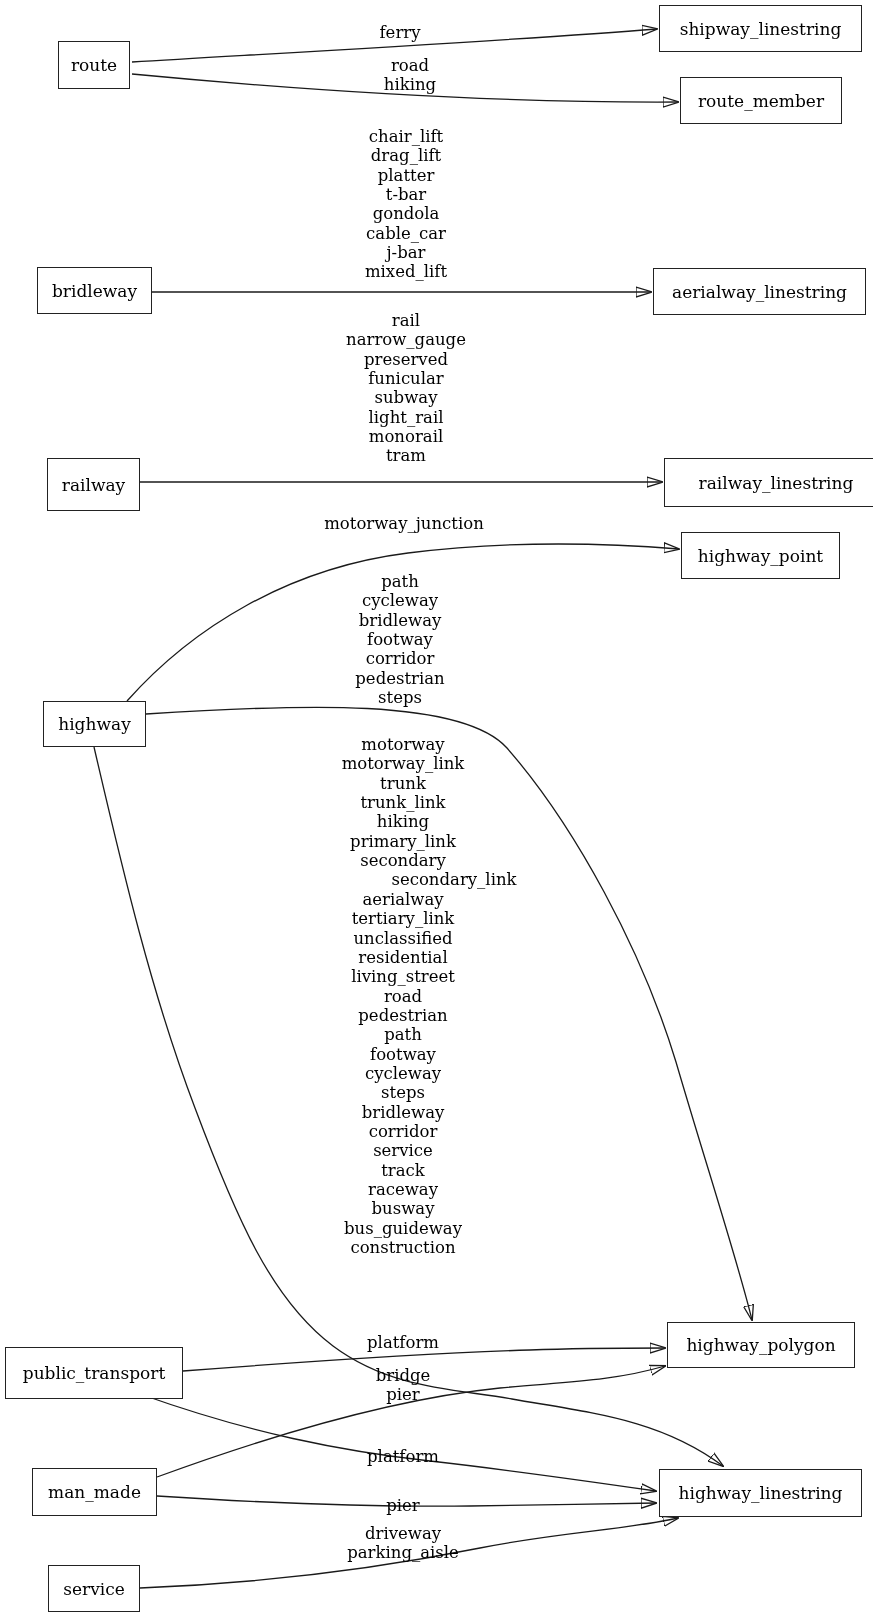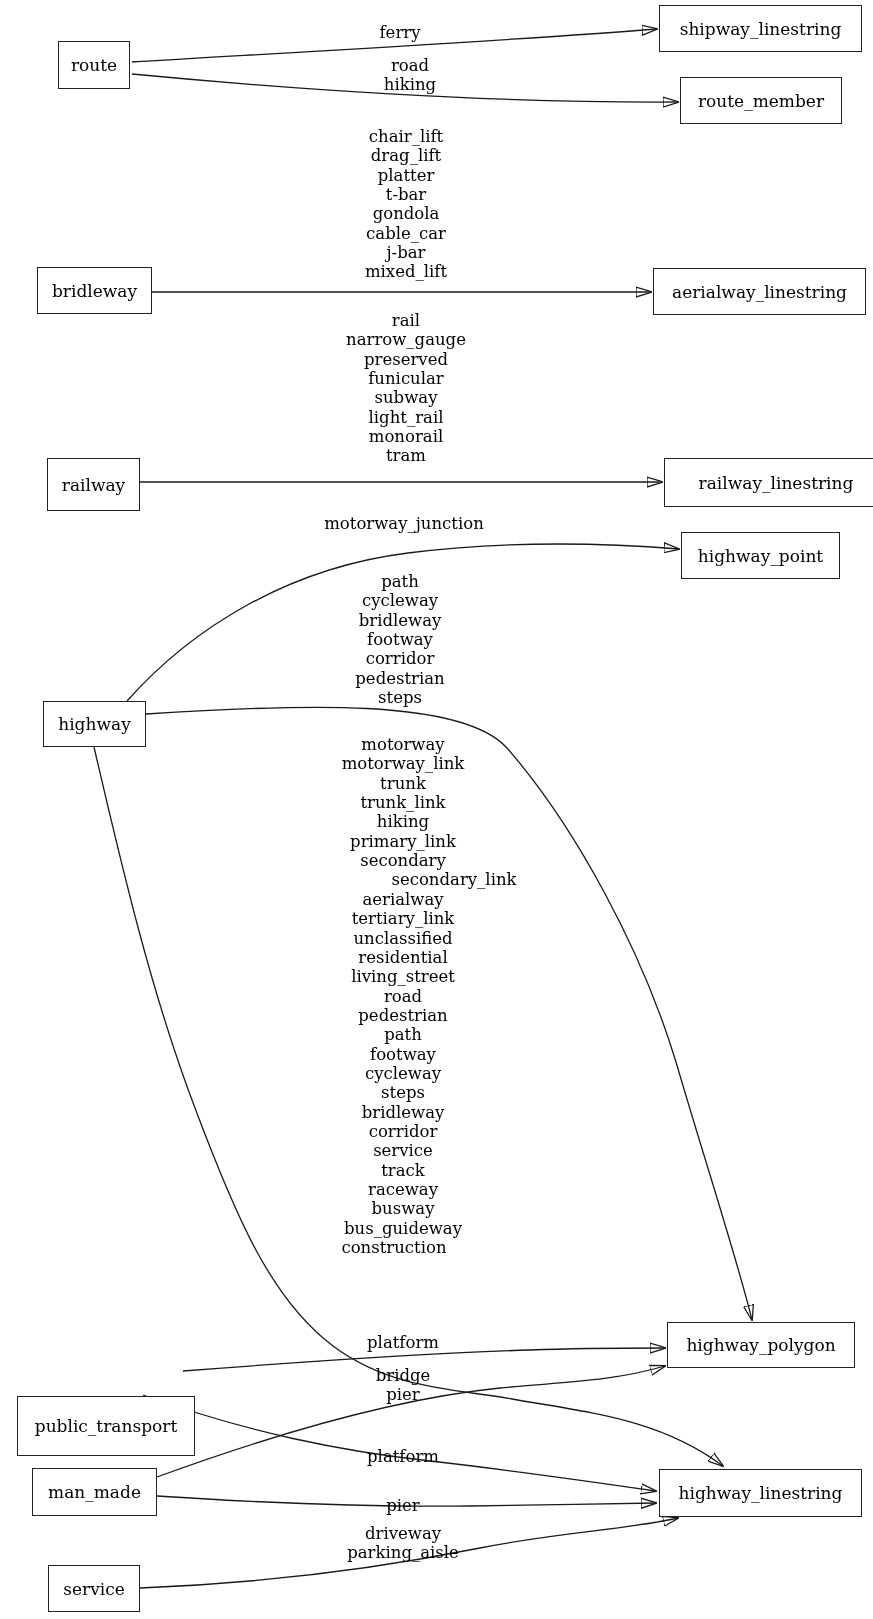--- a/index.html
+++ b/index.html
@@ -62,21 +62,21 @@
       </div>
       <div class="node" style="left: 37px; top: 267px; width: 115px; height: 47px;">
         <span>bridleway</span>
       </div>
       <div class="node" style="left: 47px; top: 458px; width: 93px; height: 53px;">
         <span>railway</span>
       </div>
       <div class="node" style="left: 43px; top: 701px; width: 103px; height: 46px;">
         <span>highway</span>
       </div>
-      <div class="node" style="left: 5px; top: 1396px; width: 178px; height: 60px; margin-left: 12px;">
+      <div class="node" style="left: 5px; top: 1347px; width: 178px; height: 52px;">
         <span>public_transport</span>
       </div>
       <div class="node" style="left: 32px; top: 1468px; width: 125px; height: 48px;">
         <span>man_made</span>
       </div>
       <div class="node" style="left: 48px; top: 1565px; width: 92px; height: 47px;">
         <span>service</span>
       </div>
       <div class="node" style="left: 659px; top: 5px; width: 203px; height: 47px;">
         <span>shipway_linestring</span>
@@ -147,21 +147,21 @@
       <div class="edge-label-line" style="left: 403px; top: 1054.6px;">footway</div>
       <div class="edge-label-line" style="left: 403px; top: 1073.95px;">cycleway</div>
       <div class="edge-label-line" style="left: 403px; top: 1093.3px;">steps</div>
       <div class="edge-label-line" style="left: 403px; top: 1112.65px;">bridleway</div>
       <div class="edge-label-line" style="left: 403px; top: 1132px;">corridor</div>
       <div class="edge-label-line" style="left: 403px; top: 1151.35px;">service</div>
       <div class="edge-label-line" style="left: 403px; top: 1170.7px;">track</div>
       <div class="edge-label-line" style="left: 403px; top: 1190.05px;">raceway</div>
       <div class="edge-label-line" style="left: 403px; top: 1209.4px;">busway</div>
       <div class="edge-label-line" style="left: 403px; top: 1228.75px;">bus_guideway</div>
-      <div class="edge-label-line" style="left: 394px; top: 1248.1px;">construction</div>
+      <div class="edge-label-line" style="left: 403px; top: 1248.1px;">construction</div>
       <div class="edge-label-line" style="left: 403px; top: 1343px;">platform</div>
       <div class="edge-label-line" style="left: 403px; top: 1376px;">bridge</div>
       <div class="edge-label-line" style="left: 403px; top: 1395.35px;">pier</div>
       <div class="edge-label-line" style="left: 403px; top: 1457px;">platform</div>
       <div class="edge-label-line" style="left: 403px; top: 1506px;">pier</div>
       <div class="edge-label-line" style="left: 403px; top: 1534px;">driveway</div>
       <div class="edge-label-line" style="left: 403px; top: 1553.35px;">parking_aisle</div>
     </div>
 </div>
 

